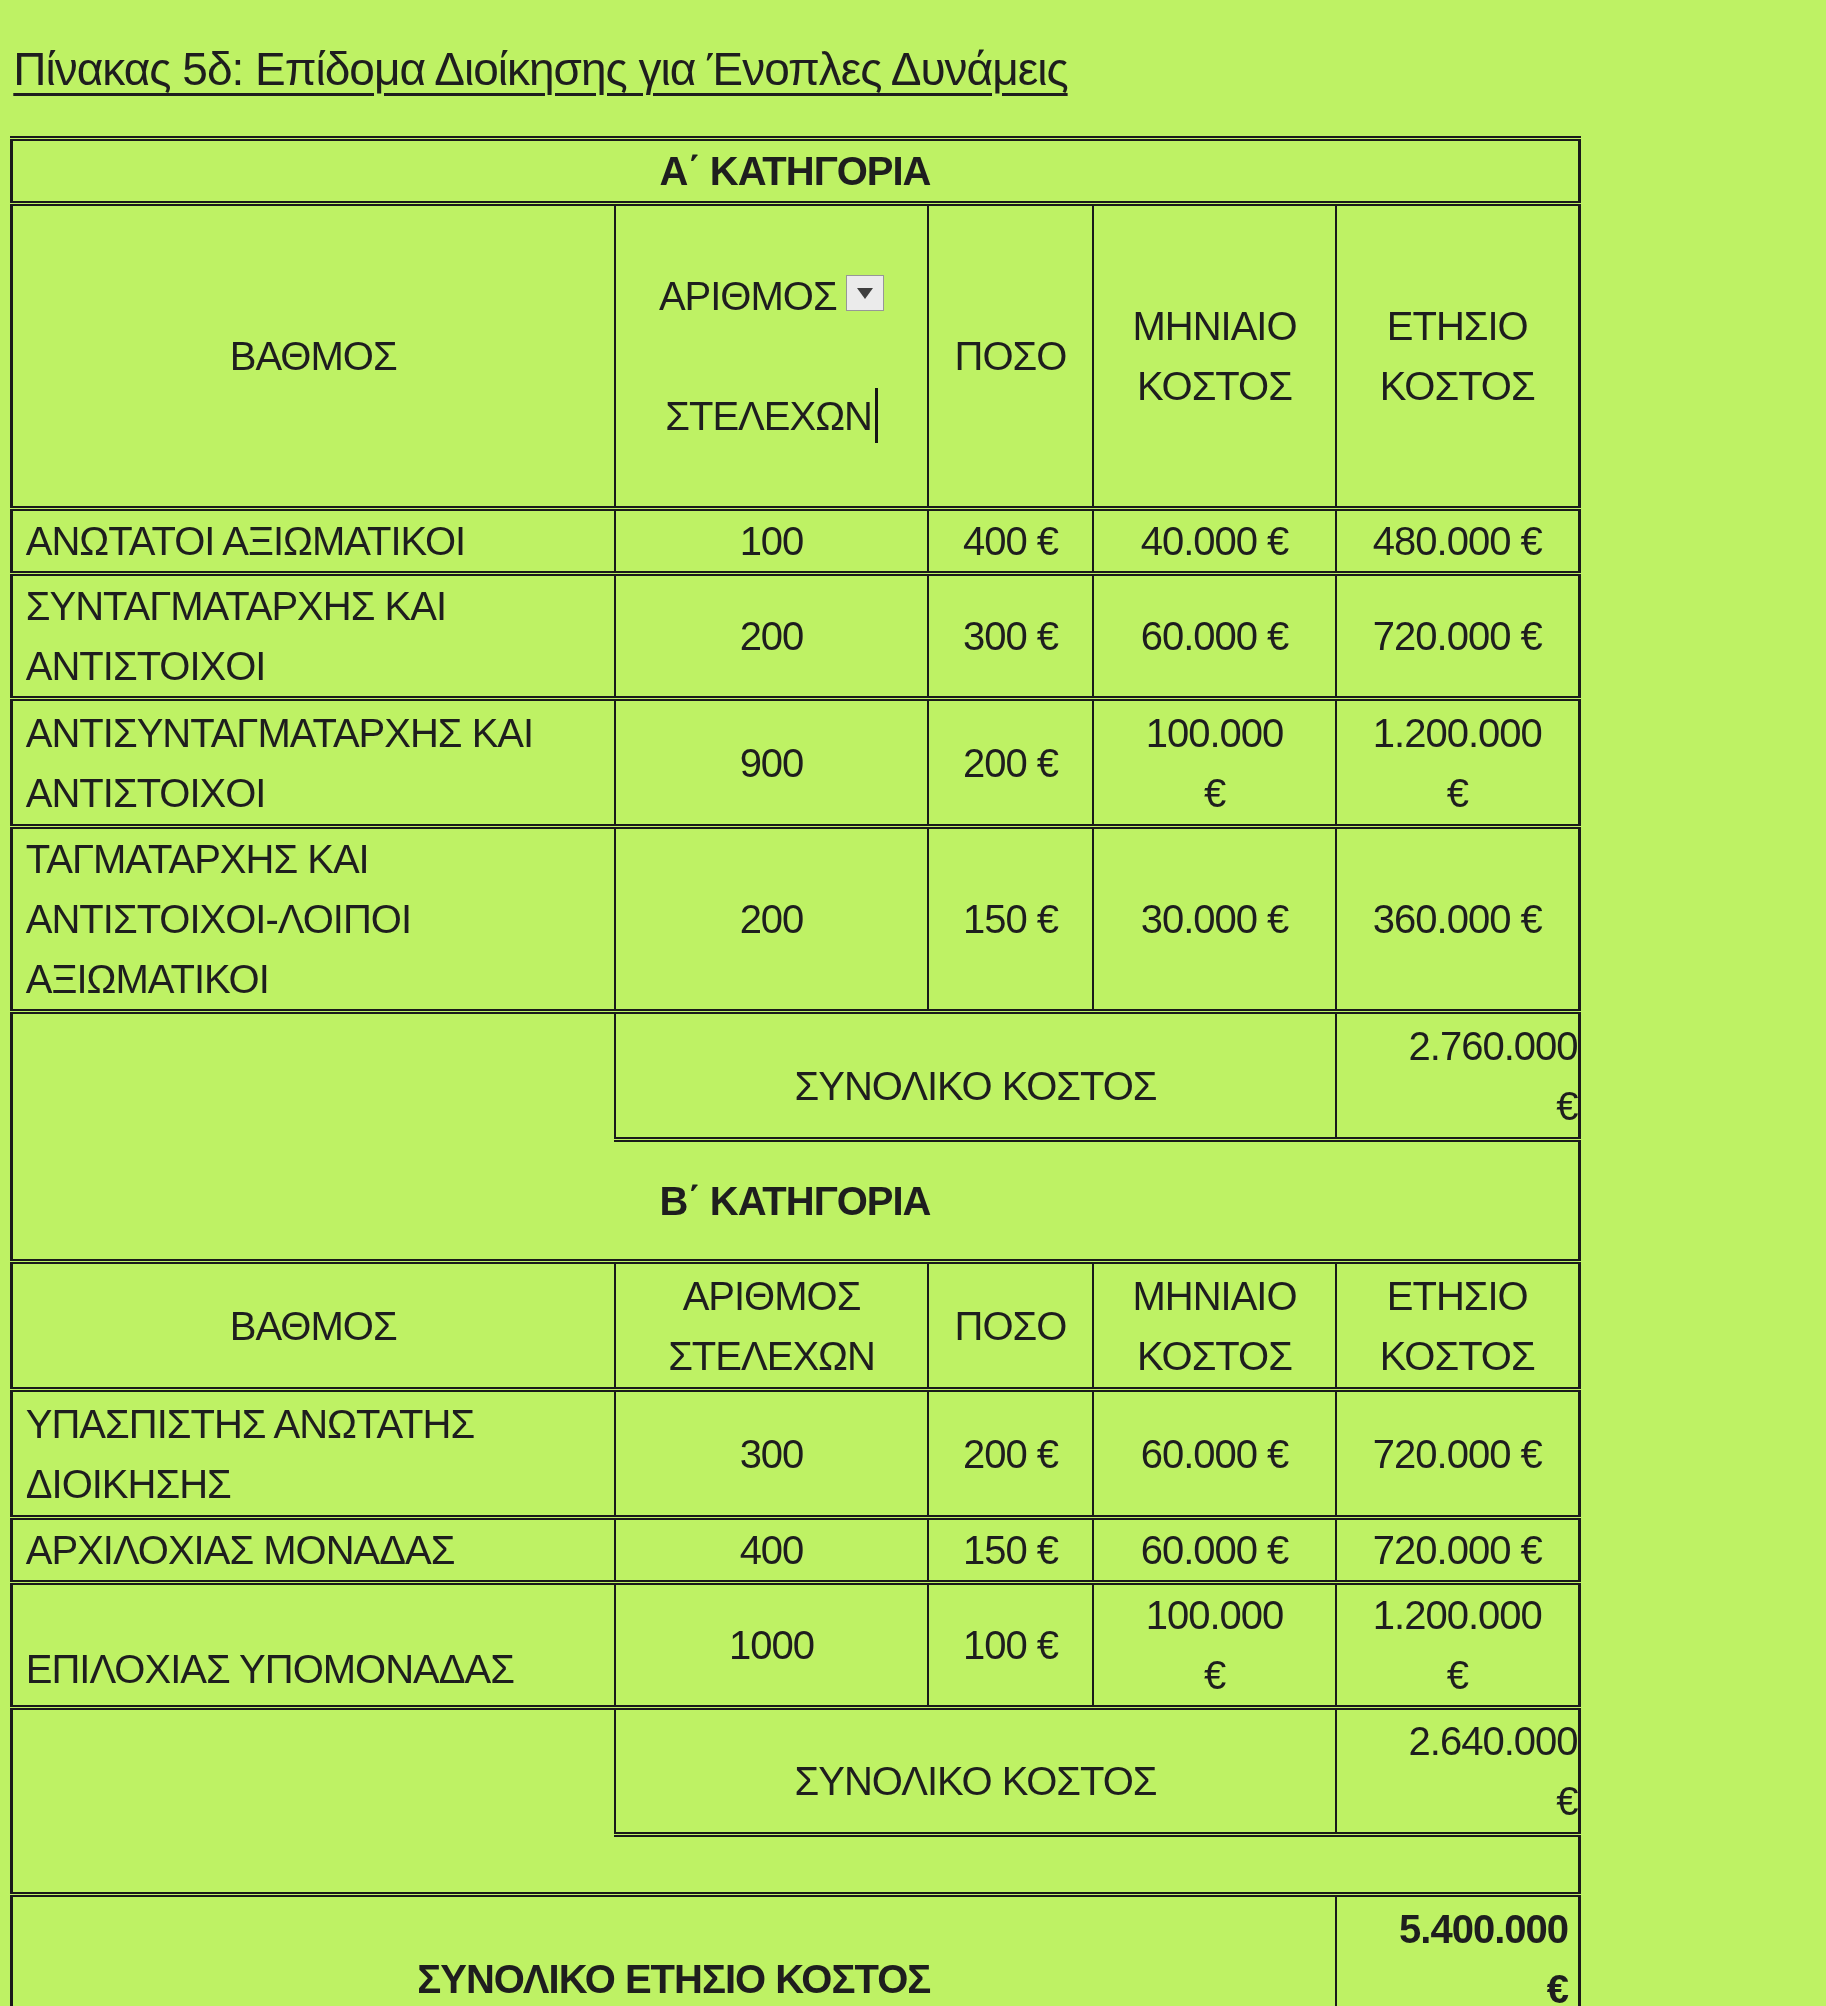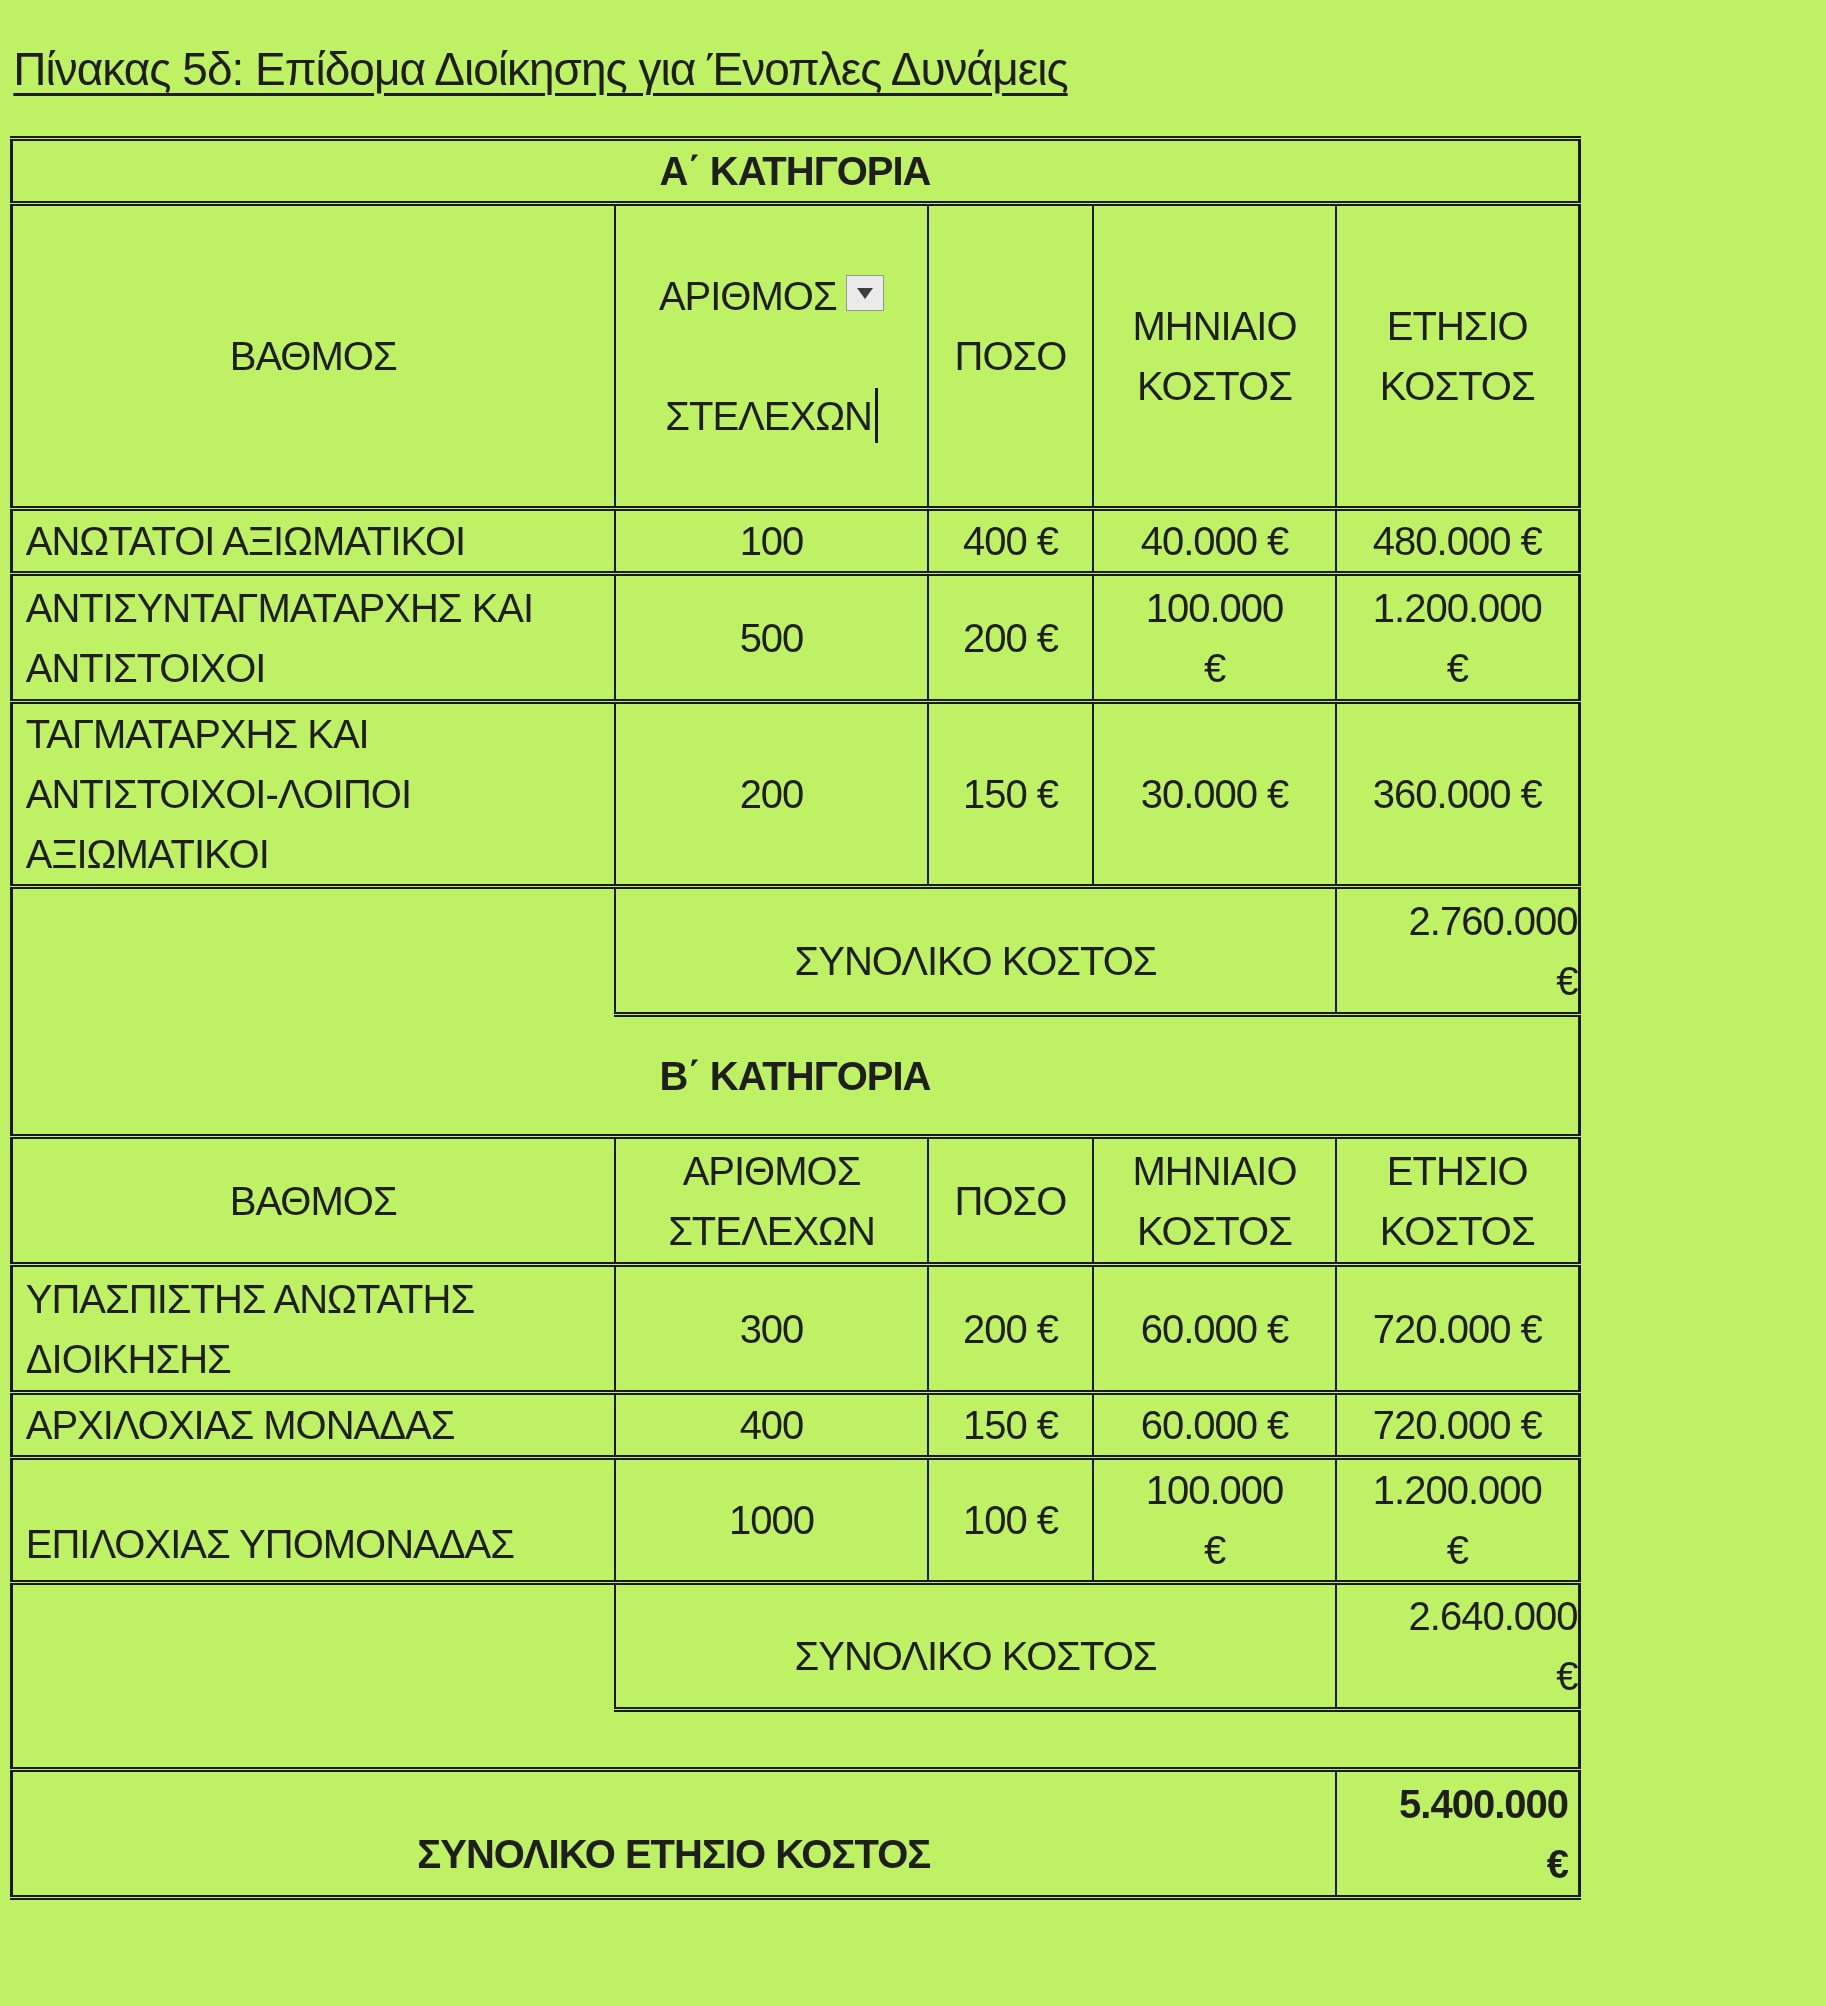--- a/index.html
+++ b/index.html
@@ -121,25 +121,33 @@
     </tr>
 
     <tr style="height:65px">
       <td class="rank">ΑΝΩΤΑΤΟΙ ΑΞΙΩΜΑΤΙΚΟΙ</td>
       <td class="num">100</td>
       <td class="num">400 €</td>
       <td class="num">40.000 €</td>
       <td class="num">480.000 €</td>
     </tr>
 
+    <tr style="height:123px">
+      <td class="rank">ΣΥΝΤΑΓΜΑΤΑΡΧΗΣ ΚΑΙ
+ΑΝΤΙΣΤΟΙΧΟΙ</td>
+      <td class="num">200</td>
+      <td class="num">300 €</td>
+      <td class="num">60.000 €</td>
+      <td class="num">720.000 €</td>
+    </tr>
 
     <tr style="height:128px">
       <td class="rank"><span class="squiggle">ΑΝΤΙΣΥΝΤΑΓΜΑΤΑΡΧΗΣ</span><span> ΚΑΙ
 ΑΝΤΙΣΤΟΙΧΟΙ</span></td>
-      <td class="num">500</td>
+      <td class="num">900</td>
       <td class="num">200 €</td>
       <td class="num">100.000
 €</td>
       <td class="num">1.200.000
 €</td>
     </tr>
 
     <tr style="height:179px">
       <td class="rank">ΤΑΓΜΑΤΑΡΧΗΣ ΚΑΙ
 ΑΝΤΙΣΤΟΙΧΟΙ-ΛΟΙΠΟΙ

